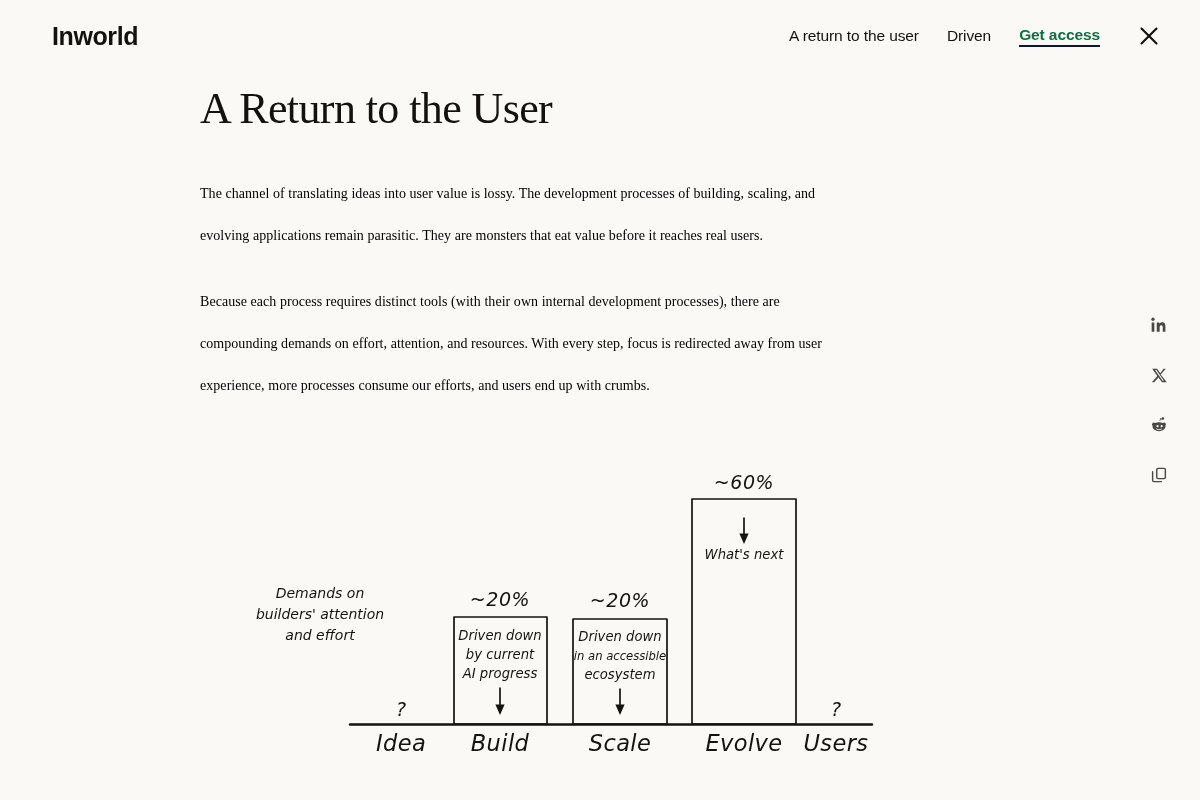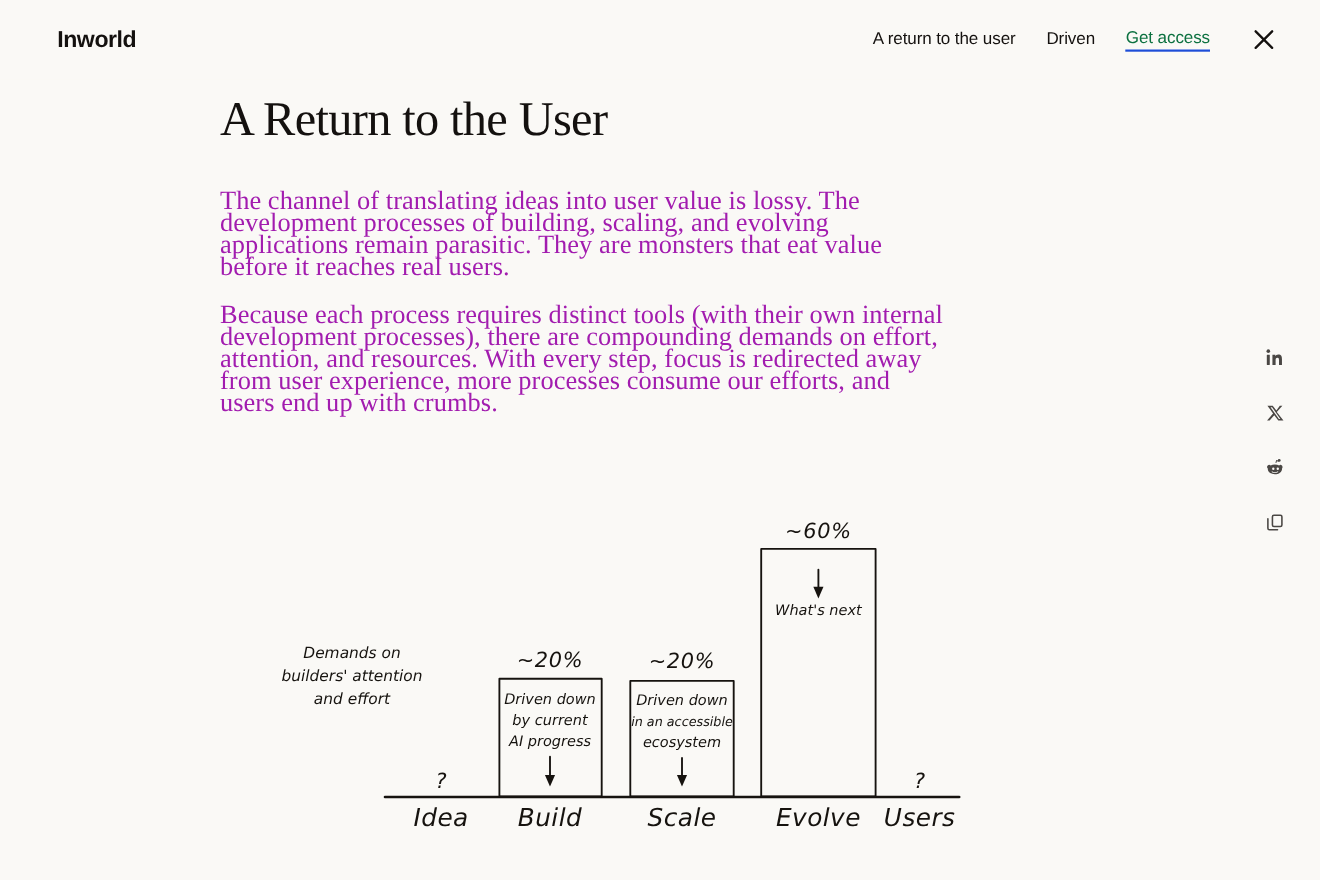--- a/index.html
+++ b/index.html
@@ -22,21 +22,21 @@
     top: 0; left: 0;
     width: 1200px; height: 72px;
     display: flex;
     align-items: center;
     justify-content: space-between;
     padding: 0 38px 0 52px;
     background: #FAF9F6;
   }
   .brand {
     font-family: "Liberation Sans", sans-serif;
-    font-size: 21px;
+    font-size: 25px;
     font-weight: 700;
     letter-spacing: -0.4px;
     color: #14110F;
     text-decoration: none;
     line-height: 1;
   }
   .nav {
     display: flex;
     align-items: center;
     gap: 28px;
@@ -44,22 +44,22 @@
   .nav-link {
     font-family: "Liberation Sans", sans-serif;
     font-size: 15.5px;
     color: #14110F;
     text-decoration: none;
     letter-spacing: -0.1px;
     white-space: nowrap;
   }
   .nav-link.cta {
     color: #0C7140;
-    font-weight: 400;
-    border-bottom: 2px solid #1d4ed8;
+    font-weight: 700;
+    border-bottom: 2px solid #0f172a;
     padding-bottom: 1px;
   }
   .close-btn {
     width: 26px; height: 26px;
     margin-left: 8px;
     display: flex;
     align-items: center;
     justify-content: center;
     background: none; border: none; padding: 0;
     cursor: pointer;
@@ -77,23 +77,23 @@
     font-family: "Liberation Serif", serif;
     font-size: 44px;
     font-weight: 400;
     letter-spacing: -0.6px;
     color: #14110F;
     margin: 0 0 40px 0;
     line-height: 1.12;
   }
   .body-copy p {
     font-family: "Liberation Serif", serif;
-    font-size: 24px;
-    line-height: 20px;
-    color: #a21caf;
+    font-size: 14px;
+    line-height: 42px;
+    color: #000000;
     margin: 0 0 24px 0;
     letter-spacing: 0.05px;
   }
   .body-copy p:last-child { margin-bottom: 0; margin-top: 24px; }
 
   
   .social-rail {
     position: absolute;
     right: 28px;
     top: 312px;

